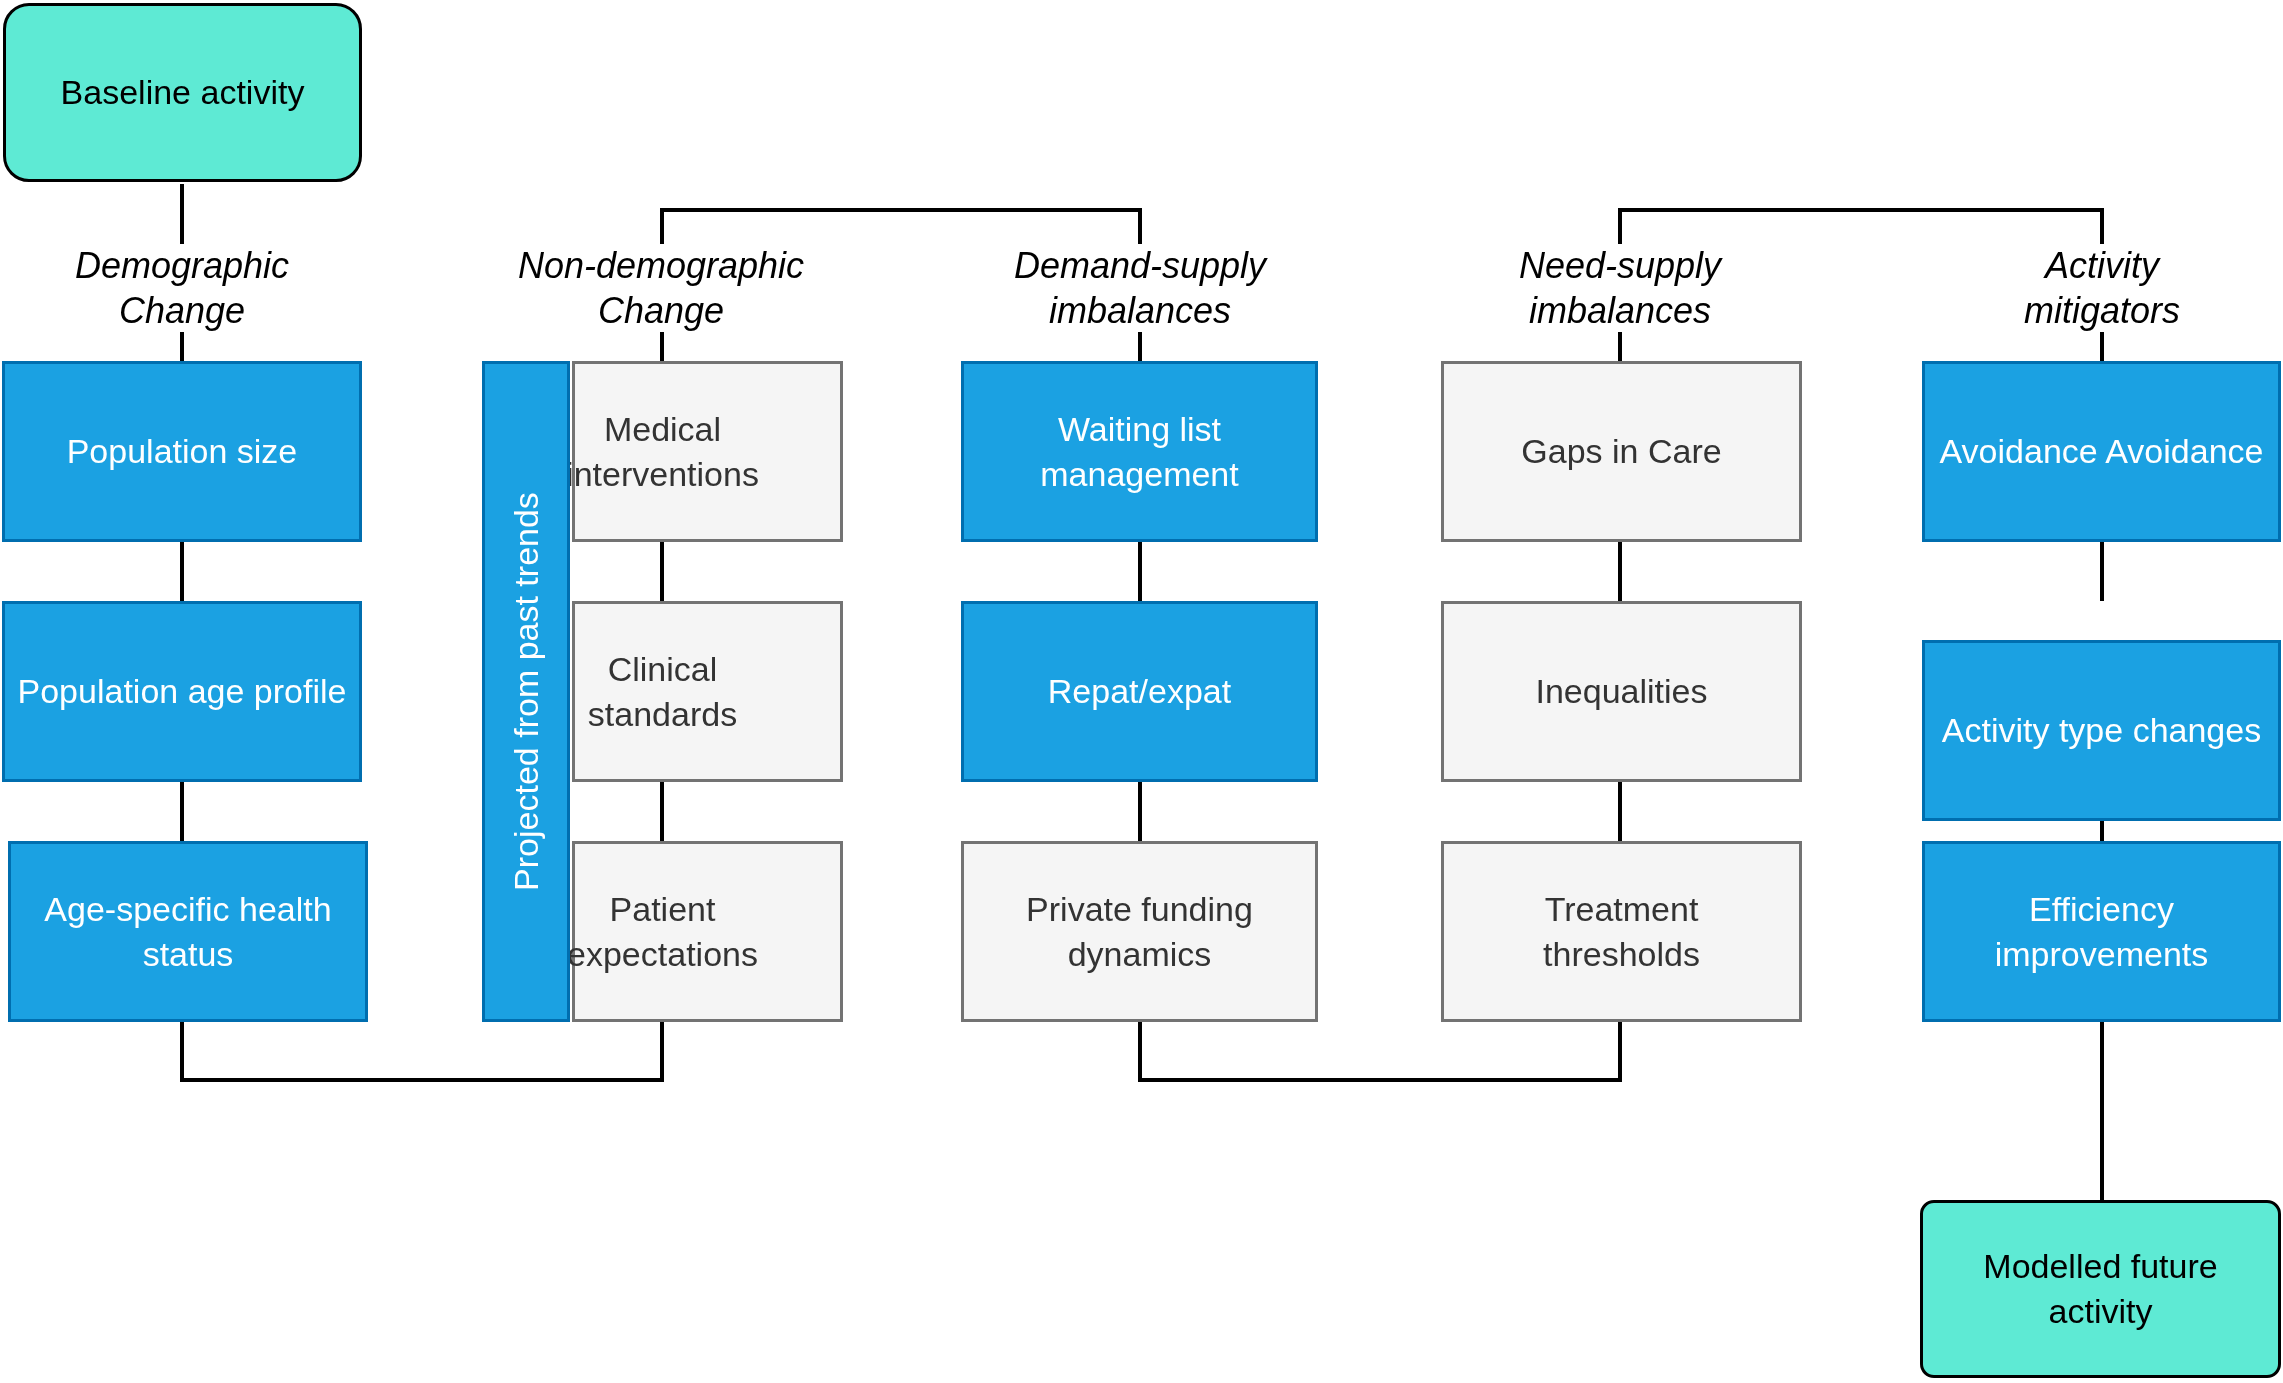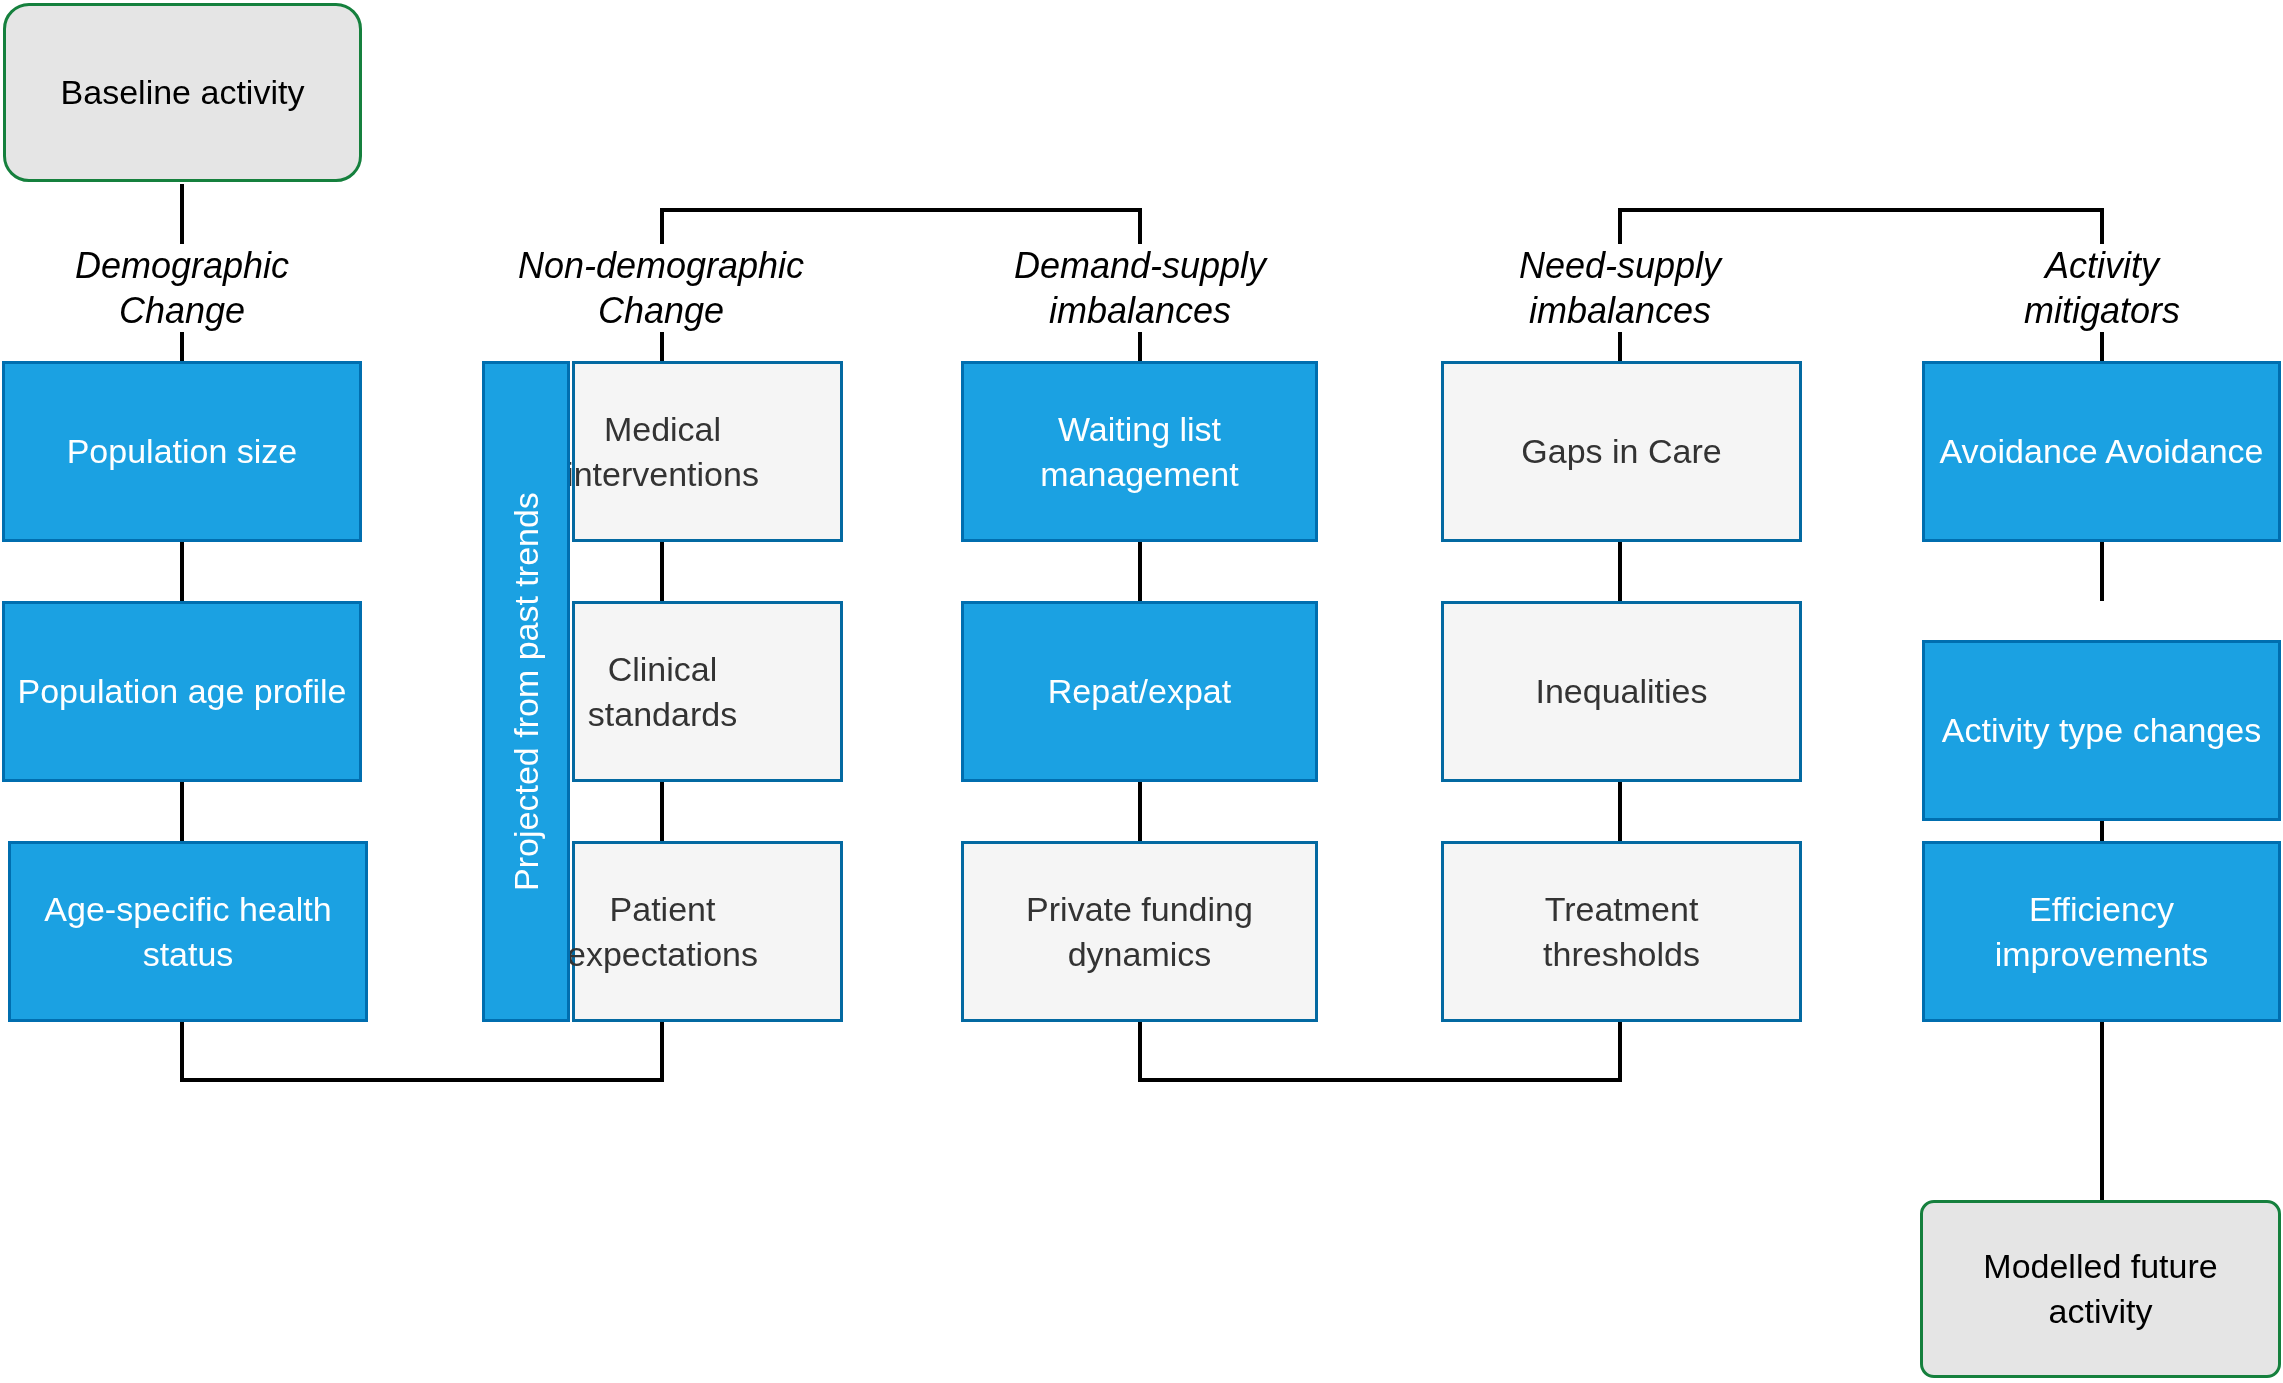--- a/index.html
+++ b/index.html
@@ -23,27 +23,27 @@
     z-index: 1;
   }
   .node.blue {
     background: #1BA1E2;
     border: 3px solid #006EAF;
     color: #ffffff;
     padding: 0 2px;
   }
   .node.gray {
     background: #F5F5F5;
-    border: 3px solid #0369a1;
+    border: 3px solid #737373;
     color: #333333;
     padding: 0 18px;
   }
   .node.terminal {
-    background: #e5e5e5;
-    border: 3px solid #15803d;
+    background: #5eead4;
+    border: 3px solid #000000;
     border-radius: 26px;
     color: #000000;
     padding: 0 20px;
     z-index: 2;
   }
   .col2-label {
     position: absolute;
     left: 530px;
     width: 265px;
     height: 181px;

